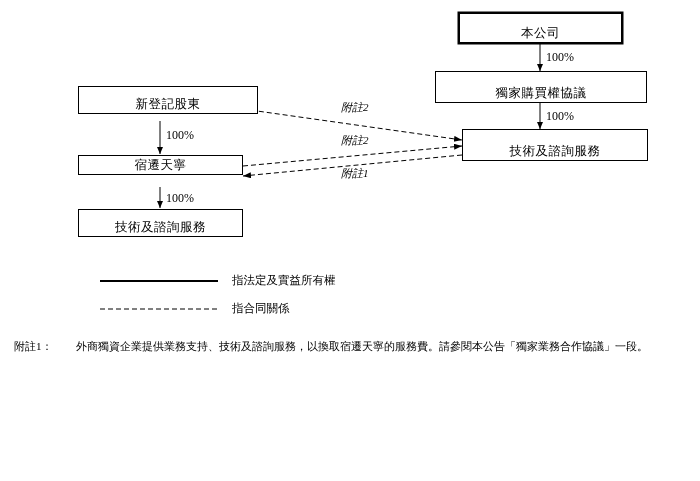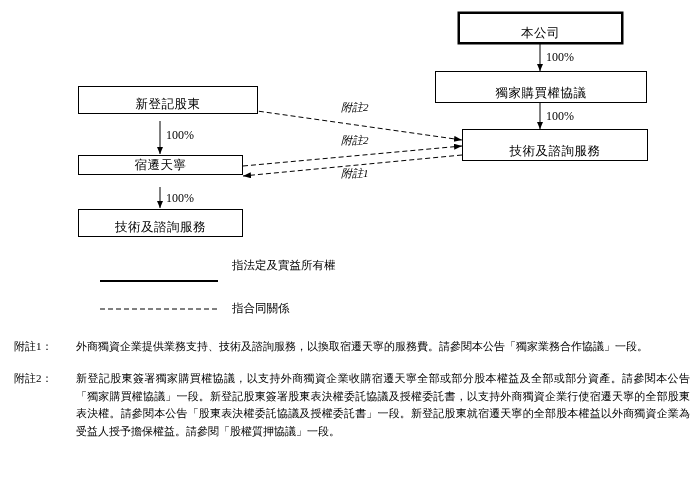--- a/index.html
+++ b/index.html
@@ -147,27 +147,23 @@
 
   <div class="pct" style="left:546px; top:50px;">100%</div>
   <div class="pct" style="left:546px; top:109px;">100%</div>
   <div class="pct" style="left:166px; top:128px;">100%</div>
   <div class="pct" style="left:166px; top:191px;">100%</div>
 
   <div class="note-lbl" style="left:341px; top:100px;">附註2</div>
   <div class="note-lbl" style="left:341px; top:133px;">附註2</div>
   <div class="note-lbl" style="left:341px; top:166px;">附註1</div>
 
-  <div class="legend-text" style="left:232px; top:258px;">指法定及實益所有權</div>
+  <div class="legend-text" style="left:232px; top:273px;">指法定及實益所有權</div>
   <div class="legend-text" style="left:232px; top:301px;">指合同關係</div>
 
 </div>
 
 <div class="footnotes">
   <div class="fn-row">
     <div class="fn-key">附註1：</div>
     <div class="fn-body">外商獨資企業提供業務支持、技術及諮詢服務，以換取宿遷天寧的服務費。請參閱本公告「獨家業務合作協議」一段。</div>
   </div>
-  <div class="fn-row">
-    <div class="fn-key">附註2：</div>
-    <div class="fn-body">新登記股東簽署獨家購買權協議，以支持外商獨資企業收購宿遷天寧全部或部分股本權益及全部或部分資產。請參閱本公告「獨家購買權協議」一段。新登記股東簽署股東表決權委託協議及授權委託書，以支持外商獨資企業行使宿遷天寧的全部股東表決權。請參閱本公告「股東表決權委託協議及授權委託書」一段。新登記股東就宿遷天寧的全部股本權益以外商獨資企業為受益人授予擔保權益。請參閱「股權質押協議」一段。</div>
-  </div>
 </div>
 
 </body></html>

